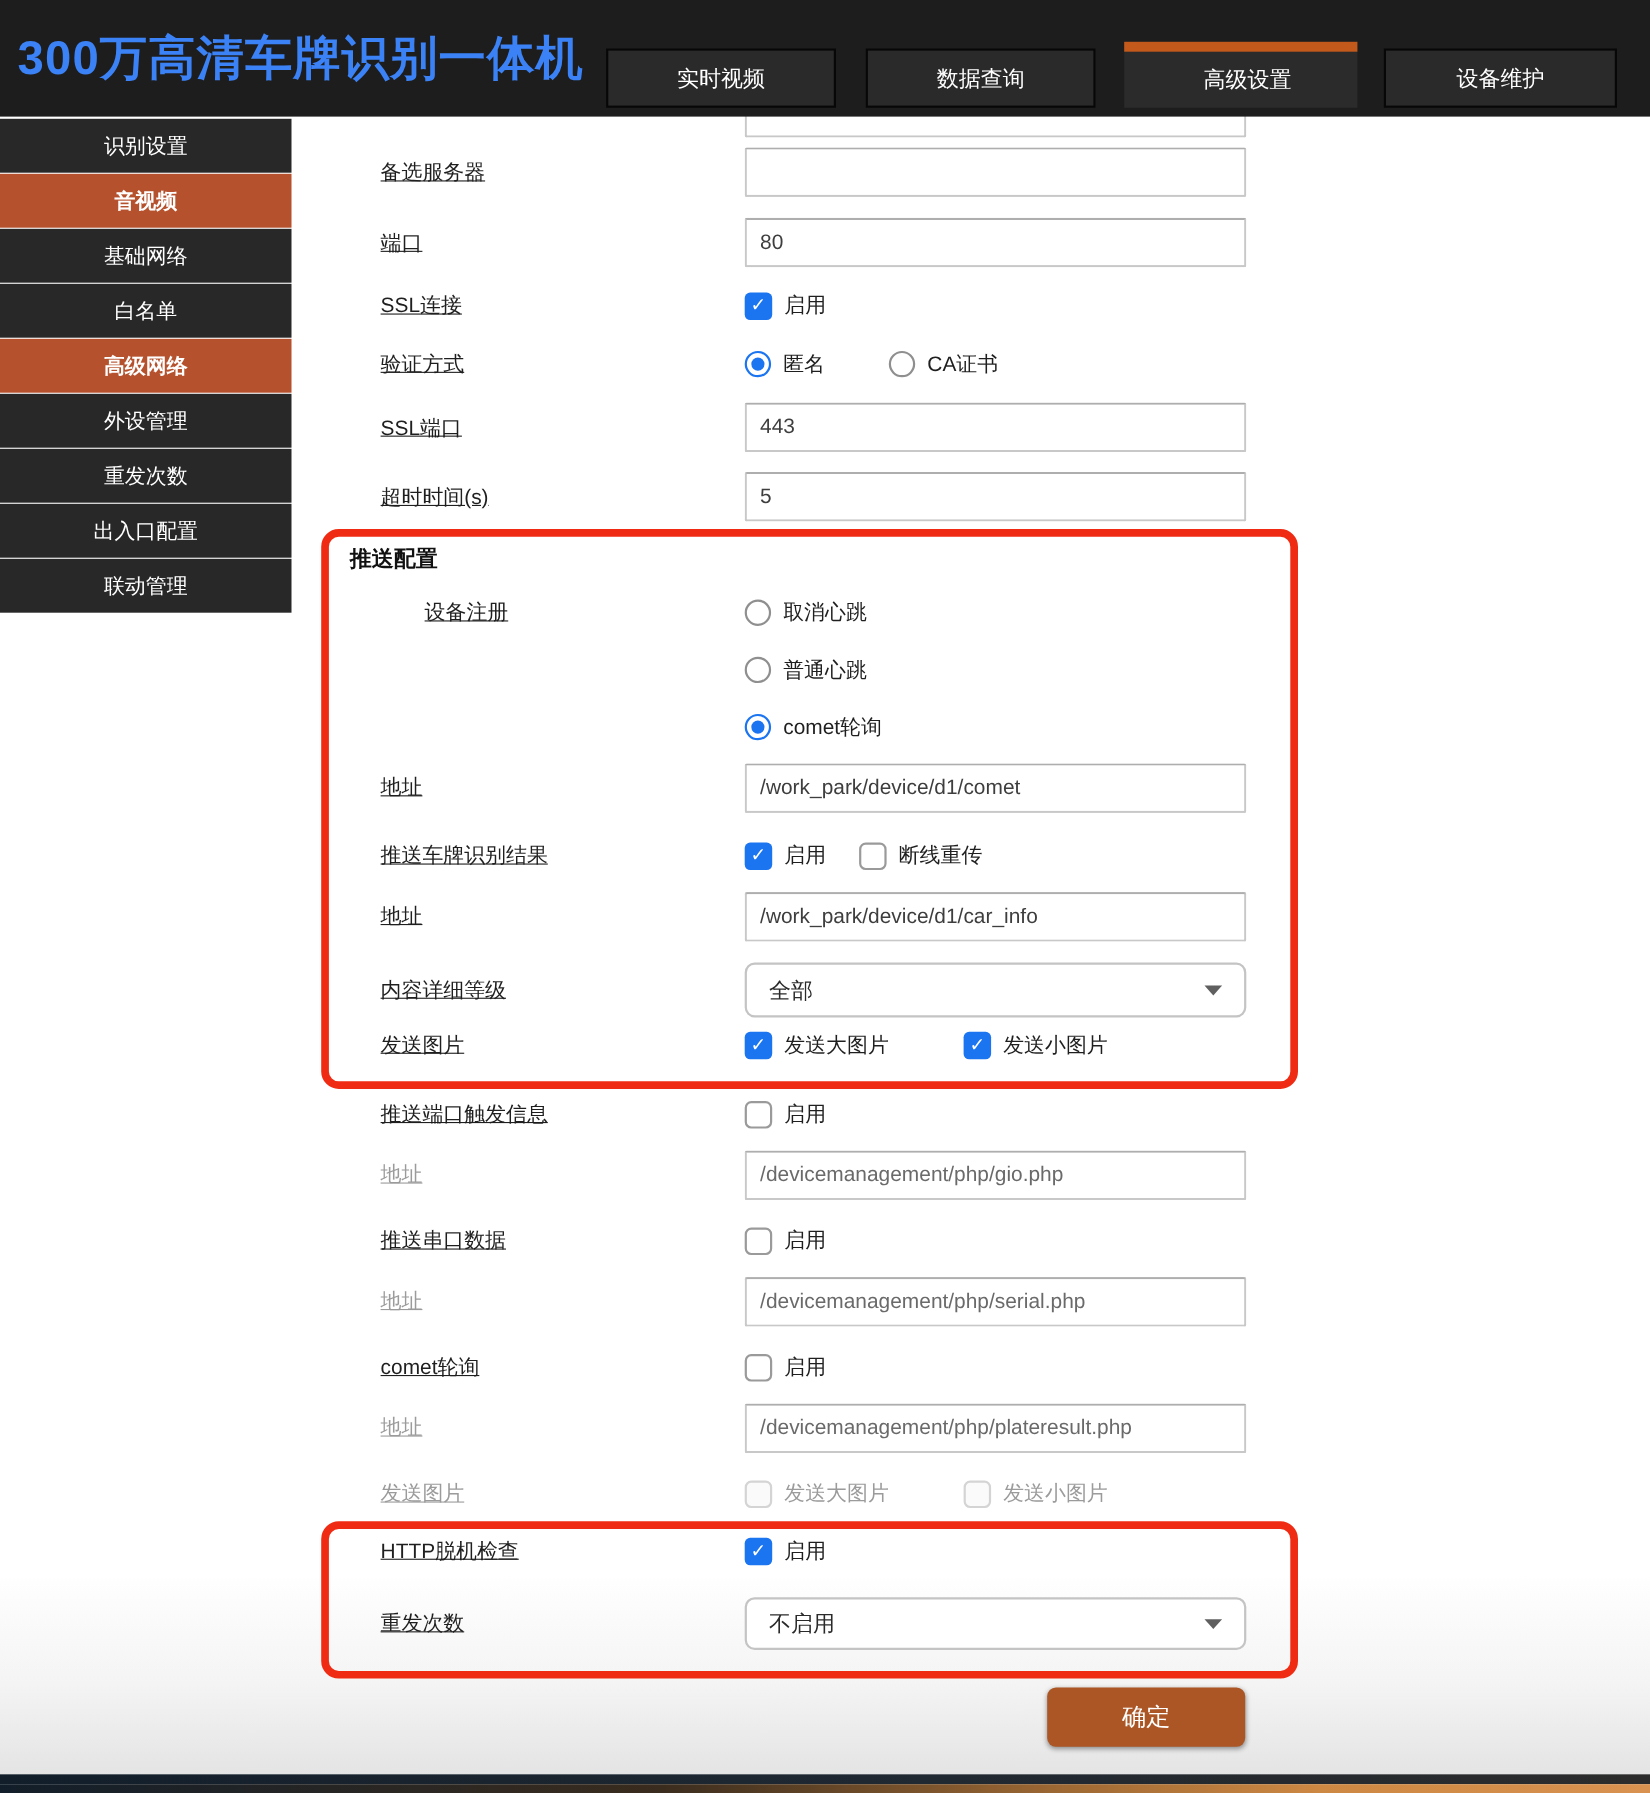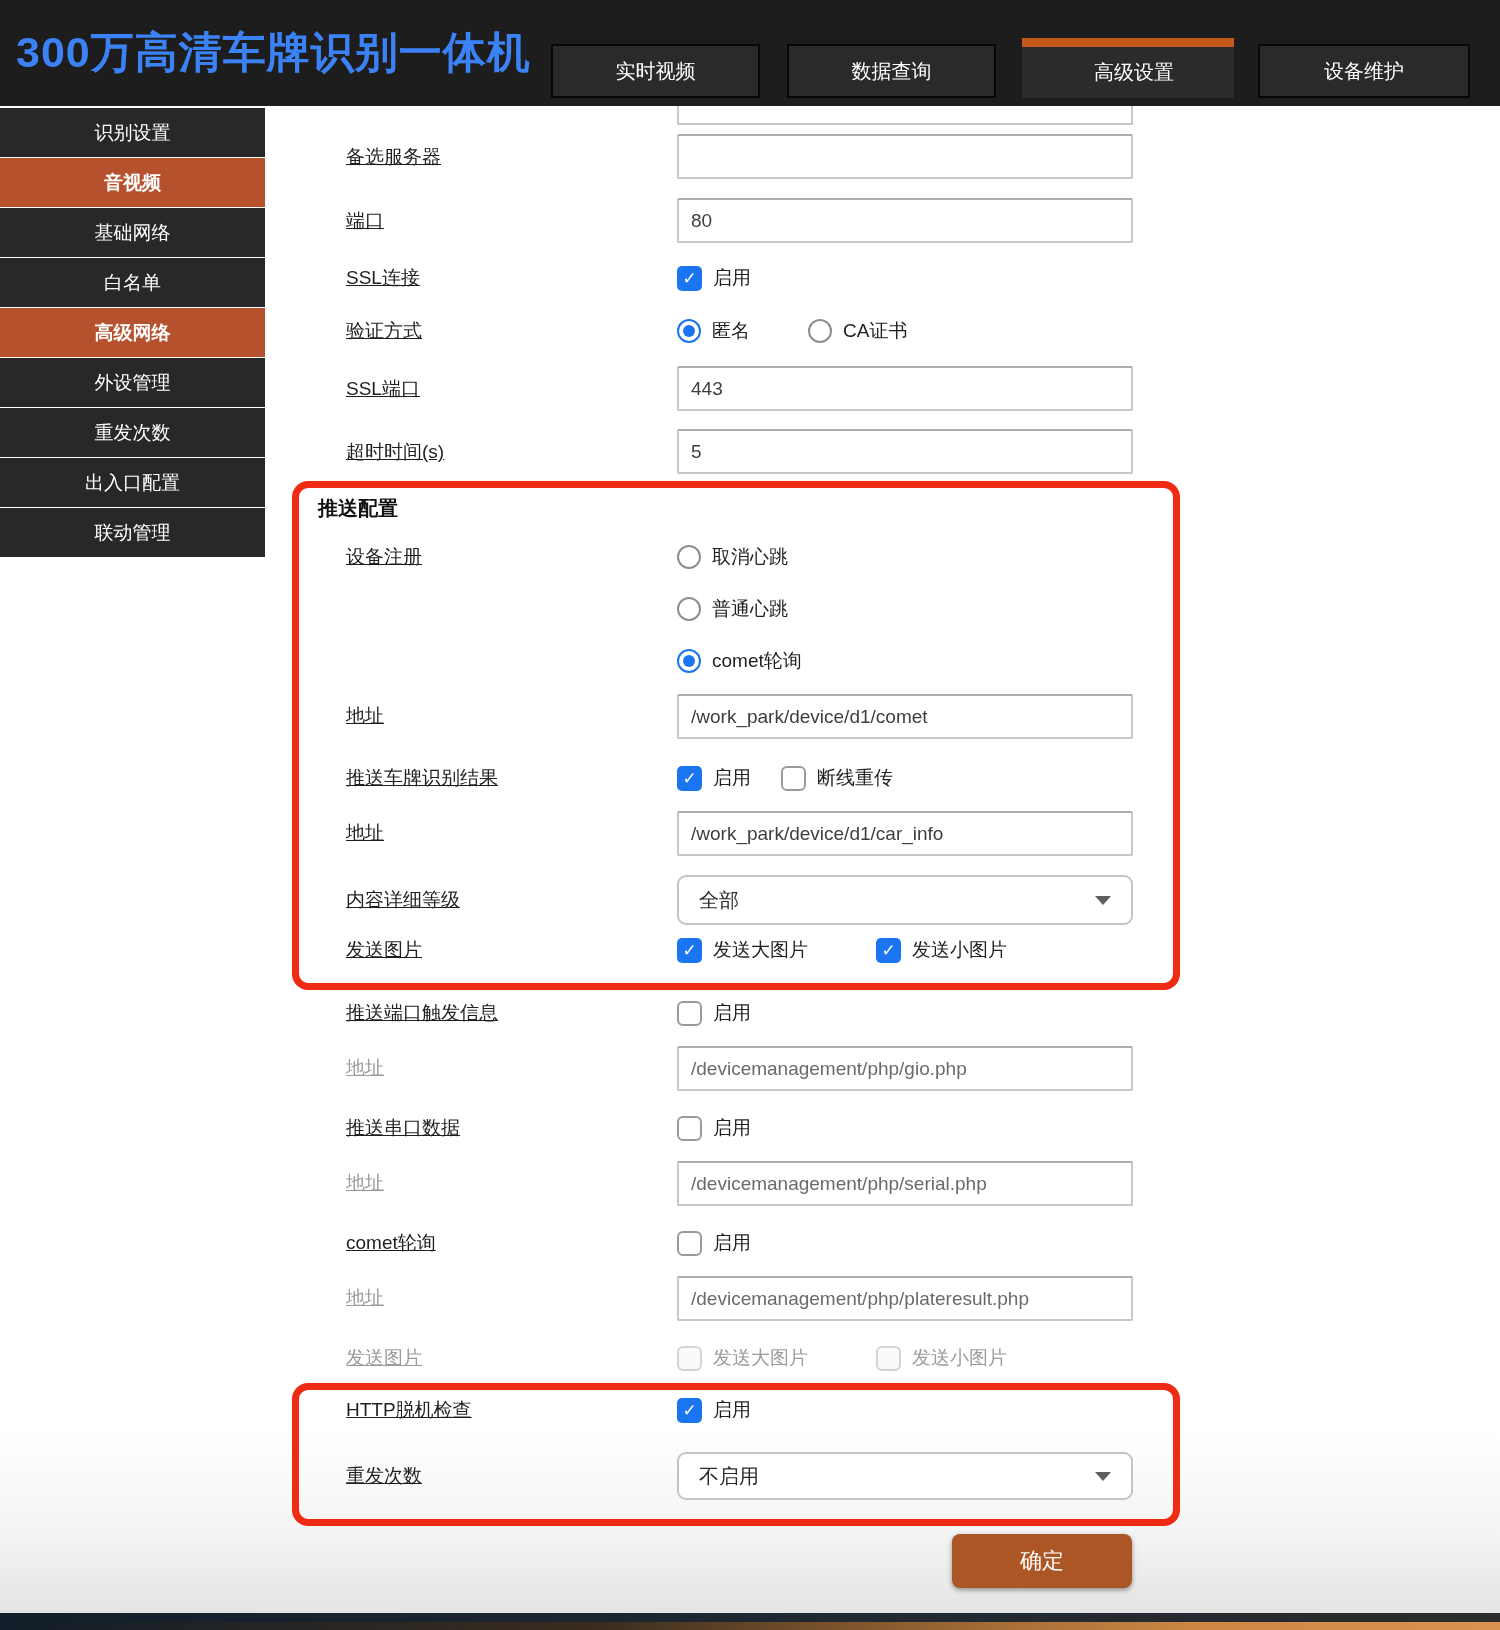--- a/index.html
+++ b/index.html
@@ -115,21 +115,21 @@
 <span class="lbl" style="top:389px;">SSL端口</span>
 <input class="inp" style="top: 366px;" value="443">
 
 <span class="lbl" style="top:452px;">超时时间(s)</span>
 <input class="inp" style="top: 429px;" value="5">
 
 <div class="redbox" style="left:292px;top:481px;width:888px;height:509px;"></div>
 
 <span class="heading" style="top:508px;">推送配置</span>
 
-<span class="lbl" style="top:557px;">设备注册</span>
+<span class="lbl" style="top:557px;margin-left:40px;">设备注册</span>
 <div class="ctrl" style="top:557px;">
   <span class="radio"></span>
   <span class="txt">取消心跳</span>
 </div>
 <div class="ctrl" style="top:609px;">
   <span class="radio"></span>
   <span class="txt">普通心跳</span>
 </div>
 <div class="ctrl" style="top:661px;">
   <span class="radio radio-sel"></span>

